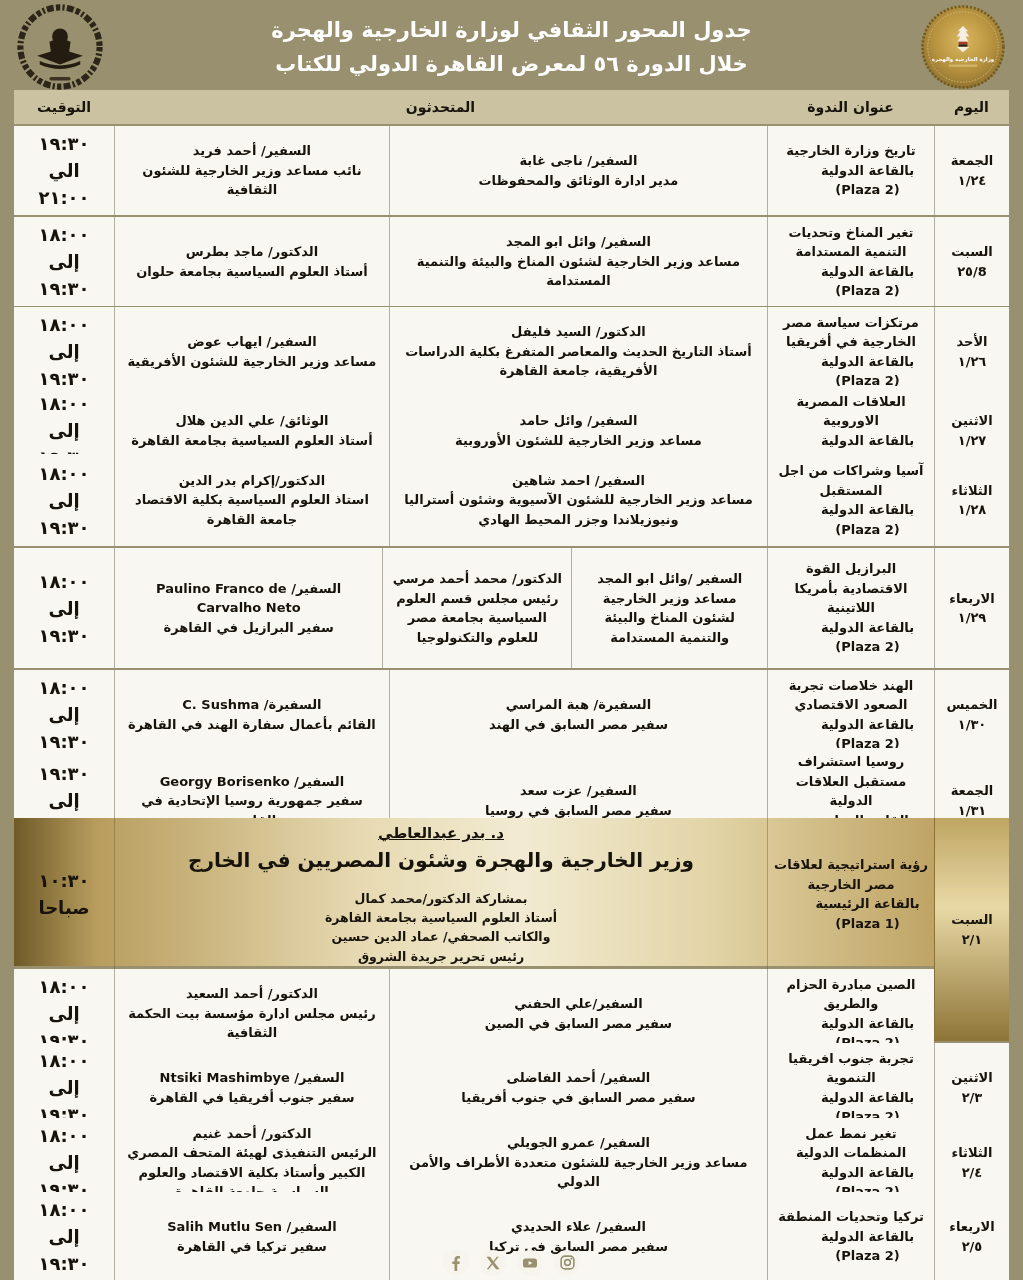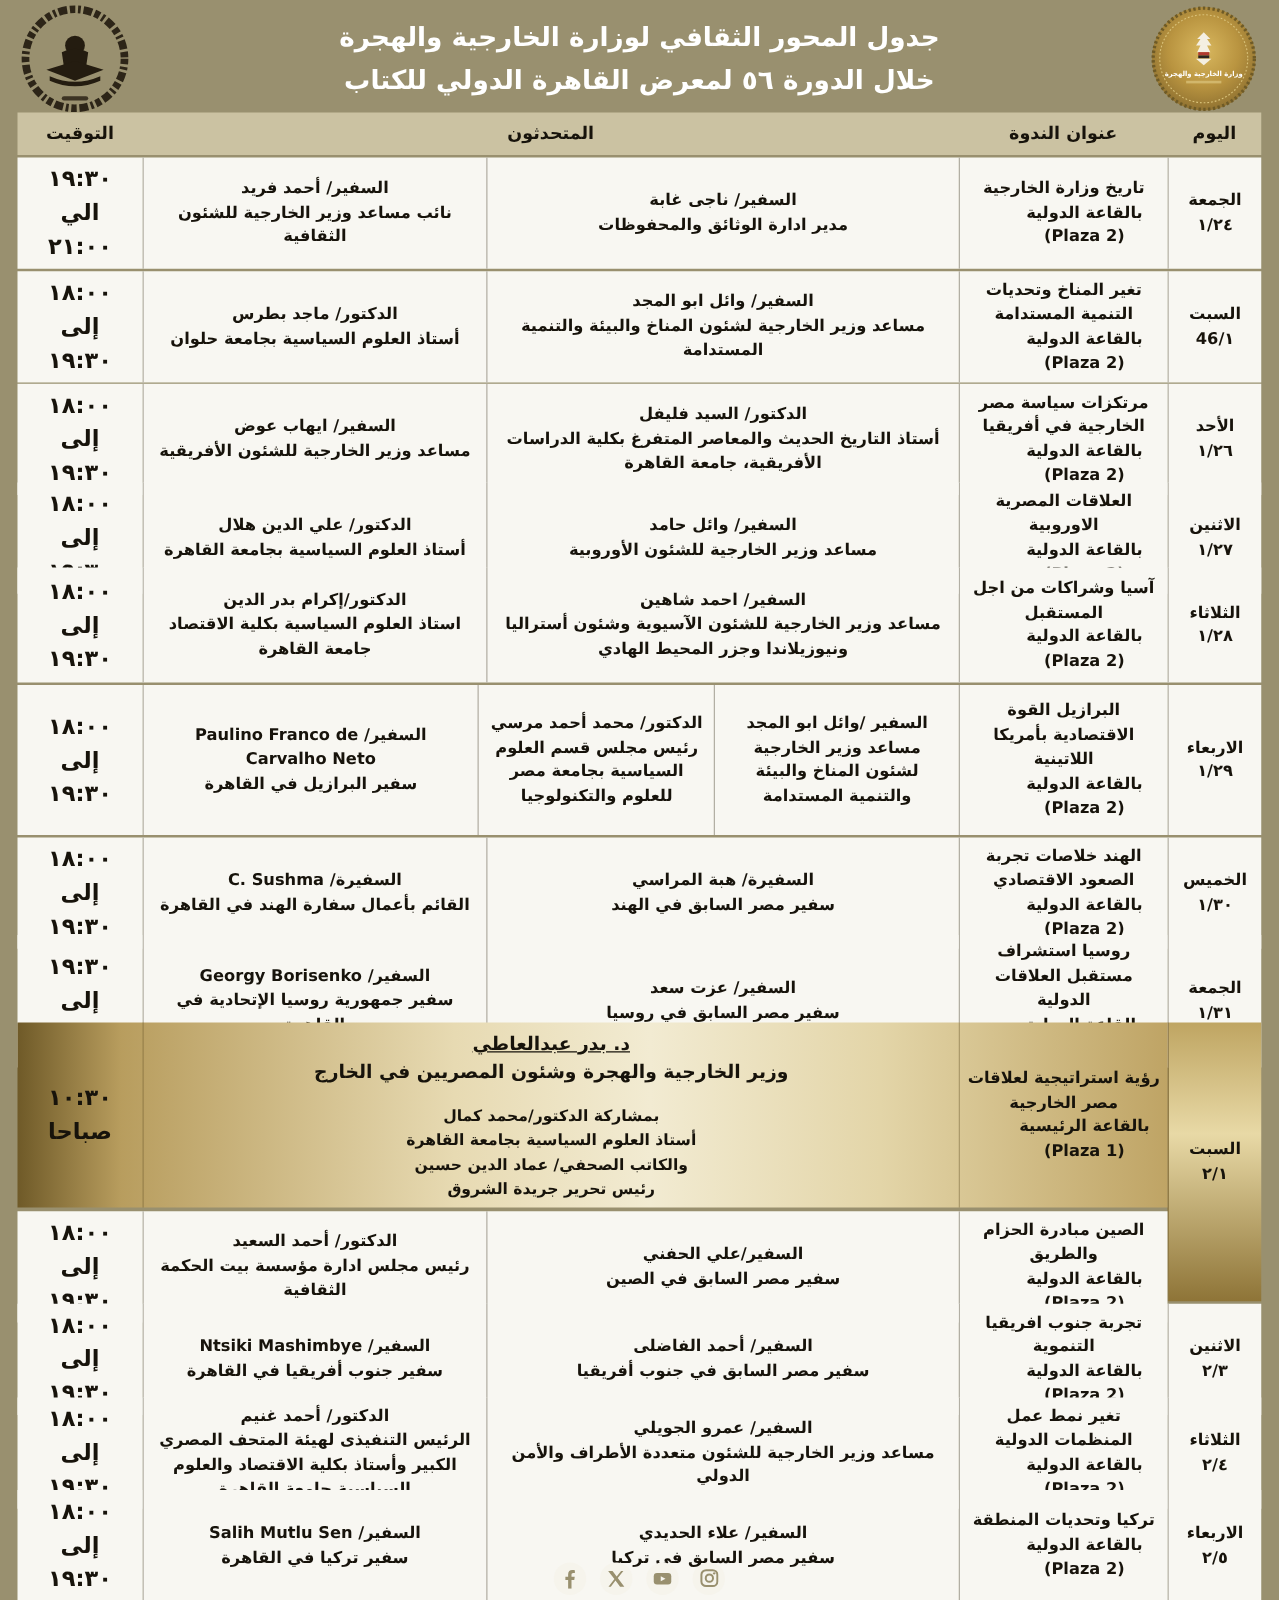--- a/index.html
+++ b/index.html
@@ -60,21 +60,21 @@
   }
   .inner-row{display:grid;grid-template-columns:167px 1fr 100px;}
   .gold-row{
     grid-area:1/2/2/3;
     background:linear-gradient(90deg,#6f5a28 0%, #b89d5e 9%, #e7dab2 38%, #f2ebd2 55%, #e3d5a8 75%, #bfa465 100%);
   }
   .gold-row > .cell{background:transparent;}
   .gold-row > .cell:not(:last-child){border-inline-end:1px solid rgba(90,72,30,.35);}
   .china-row{grid-area:2/2/3/3;}
   .minister-name{font-size:15px;text-decoration:underline;}
-  .minister-title{font-size:15px;margin-bottom:14px;}
+  .minister-title{font-size:20px;margin-bottom:14px;}
   .participant{font-size:12.5px;line-height:1.55;}
   
   .footer{
     position:absolute;left:0;right:0;bottom:0;height:35px;
     display:flex;align-items:center;justify-content:center;gap:11px;
     direction:ltr;
   }
   .soc{
     width:26px;height:26px;border-radius:50%;background:#f6f4ec;
     display:flex;align-items:center;justify-content:center;cursor:pointer;
@@ -155,21 +155,21 @@
     </div>
     <div class="cell time-cell">
       <span>١٩:٣٠ الي</span>
       <span>٢١:٠٠</span>
     </div>
   </div>
 
   <div class="row" style="height:88px">
     <div class="cell">
       <span>السبت</span>
-      <span>١/46</span>
+      <span>8/٢٥</span>
     </div>
     <div class="cell">
       <span>تغير المناخ وتحديات التنمية المستدامة</span>
       <span class="sem-loc">بالقاعة الدولية (Plaza 2)</span>
     </div>
     <div class="cell sp-split sp2">
       <div class="subcell">
         <span>السفير/ وائل ابو المجد</span>
         <span>مساعد وزير الخارجية لشئون المناخ والبيئة والتنمية المستدامة</span>
       </div>
@@ -217,21 +217,21 @@
     <div class="cell">
       <span>العلاقات المصرية الاوروبية</span>
       <span class="sem-loc">بالقاعة الدولية (Plaza 2)</span>
     </div>
     <div class="cell sp-split sp2">
       <div class="subcell">
         <span>السفير/ وائل حامد</span>
         <span>مساعد وزير الخارجية للشئون الأوروبية</span>
       </div>
       <div class="subcell">
-        <span>الدكتور/ علي الدين هلال</span>
+        <span>الوثائق/ علي الدين هلال</span>
         <span>أستاذ العلوم السياسية بجامعة القاهرة</span>
       </div>
     </div>
     <div class="cell time-cell">
       <span>١٨:٠٠ إلى</span>
       <span>١٩:٣٠</span>
     </div>
   </div>
 
   <div class="row" style="height:92px">

